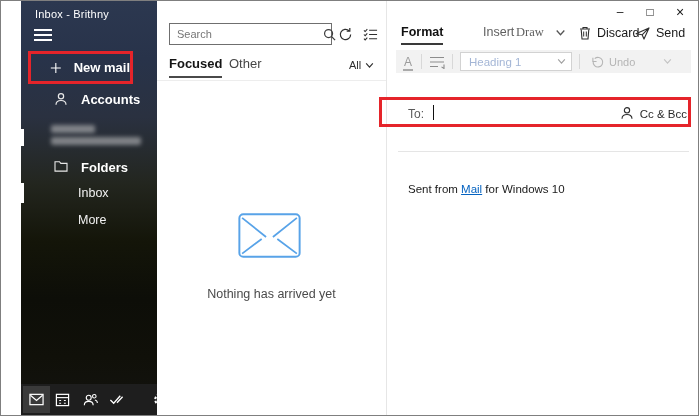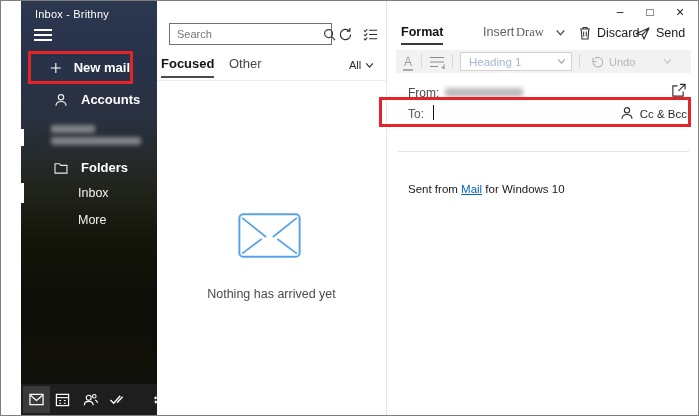--- a/index.html
+++ b/index.html
@@ -20,21 +20,21 @@
   }
   .sb-title { position:absolute; left:14px; top:7px; font-size:11px; color:#fff; letter-spacing:.2px; }
   .hamburger { position:absolute; left:13px; top:28px; width:18px; height:12px; cursor:pointer; }
   .hamburger span { display:block; height:2px; background:#fff; margin-bottom:3px; }
   .newmail-box {
     position:absolute; left:7px; top:50px; width:105px; height:33px;
     border:3px solid #e5242a; display:flex; align-items:center; padding-left:19px;
   }
   .newmail-plus { width:14px; height:14px; margin-right:12px; color:#fff; }
   .newmail-label { font-size:13px; font-weight:bold; color:#fff; white-space:nowrap; }
-  .sb-row { position:absolute; left:33px; display:flex; align-items:center; gap:13px; }
+  .sb-row { position:absolute; left:33px; display:flex; align-items:flex-start; gap:13px; }
   .sb-row .ic { color:#e8e8e8; }
   .sb-head { font-size:13px; font-weight:bold; color:#fff; }
   .acct-bar { position:absolute; left:0; top:128px; width:3px; height:17px; background:#fff; }
   .blurline { position:absolute; background:#97999d; opacity:.8; border-radius:2px; filter:blur(2px); }
   .bl1 { left:30px; top:124px; width:44px; height:8px; }
   .bl2 { left:30px; top:136px; width:90px; height:8px; }
   .inbox-bar { position:absolute; left:0; top:182px; width:3px; height:20px; background:#fff; }
   .sb-item { position:absolute; left:57px; font-size:12.5px; color:#f2f2f2; cursor:pointer; }
   .premium {
     position:absolute; left:0; bottom:31px; width:100%; height:23px;
@@ -52,21 +52,21 @@
     position:absolute; left:12px; top:22px; width:163px; height:22px;
     border:1px solid #6f6f6f; display:flex; align-items:center; background:#fff;
   }
   .searchbox input {
     flex:1; border:none; outline:none; font-size:11px; padding:0 4px 0 7px;
     font-family:"Liberation Sans", sans-serif; color:#333; background:transparent;
   }
   .searchbox input::placeholder { color:#767676; }
   .search-ic { width:13px; height:13px; margin-right:6px; color:#3c3c3c; flex:none; cursor:pointer; }
   .ml-ic { position:absolute; top:26px; width:15px; height:15px; color:#2e2e2e; cursor:pointer; }
-  .tab-focused { position:absolute; left:4px; top:55px; font-size:13px; font-weight:bold; color:#141414; padding-bottom:5px; border-bottom:2px solid #4a4a4a; cursor:pointer; }
+  .tab-focused { position:absolute; left:12px; top:55px; font-size:13px; font-weight:bold; color:#141414; padding-bottom:5px; border-bottom:2px solid #4a4a4a; cursor:pointer; }
   .tab-other { position:absolute; left:72px; top:55px; font-size:13px; color:#464646; cursor:pointer; }
   .all-filter { position:absolute; left:192px; top:58px; font-size:11px; color:#2e2e2e; display:flex; align-items:center; gap:4px; cursor:pointer; }
   .ml-divider { position:absolute; left:0; top:79px; width:100%; height:1px; background:#ededed; }
   .empty-envelope { position:absolute; left:81px; top:212px; width:63px; height:45px; color:#58a3e8; }
   .empty-text { position:absolute; left:0; top:286px; width:100%; text-align:center; font-size:12.5px; color:#4a4a4a; }
 
   
   .compose { position:absolute; left:386px; top:0; width:313px; height:100%; background:#fff; }
   .winctl { position:absolute; top:0; right:5px; display:flex; }
   .winctl .wc { width:30px; height:22px; display:flex; align-items:center; justify-content:center; font-size:12px; color:#1a1a1a; cursor:pointer; }
@@ -288,28 +288,20 @@
           <path d="M2 2v4h4" fill="none" stroke="currentColor" stroke-width="1.2"></path>
           <path d="M2.3 6A5.2 5.2 0 1 0 4 2.8" fill="none" stroke="currentColor" stroke-width="1.2"></path>
         </svg>
         <span class="lbl">Undo</span>
       </div>
       <svg class="undo-chev" viewBox="0 0 10 8">
         <path d="M1.2 1.5 5 5.8 8.8 1.5" fill="none" stroke="currentColor" stroke-width="1.3"></path>
       </svg>
     </div>
 
-    <div class="from-row">
-      <span class="fld-label">From:</span>
-      <div class="from-blur"></div>
-      <svg class="popout-ic" viewBox="0 0 16 16">
-        <path d="M13 9v5H2V3h5" fill="none" stroke="currentColor" stroke-width="1.2"></path>
-        <path d="M9.5 1.5H15V7M15 1.5 8 8.5" fill="none" stroke="currentColor" stroke-width="1.2"></path>
-      </svg>
-    </div>
 
     <div class="to-row">
       <span class="to-label">To:</span>
       <div class="caret"></div>
       <svg class="person-ic" viewBox="0 0 16 16">
         <circle cx="8" cy="4.8" r="3" fill="none" stroke="currentColor" stroke-width="1.3"></circle>
         <path d="M2.3 14.5c0-3.2 2.6-4.8 5.7-4.8s5.7 1.6 5.7 4.8" fill="none" stroke="currentColor" stroke-width="1.3"></path>
       </svg>
       <span class="ccbcc">Cc &amp; Bcc</span>
     </div>

